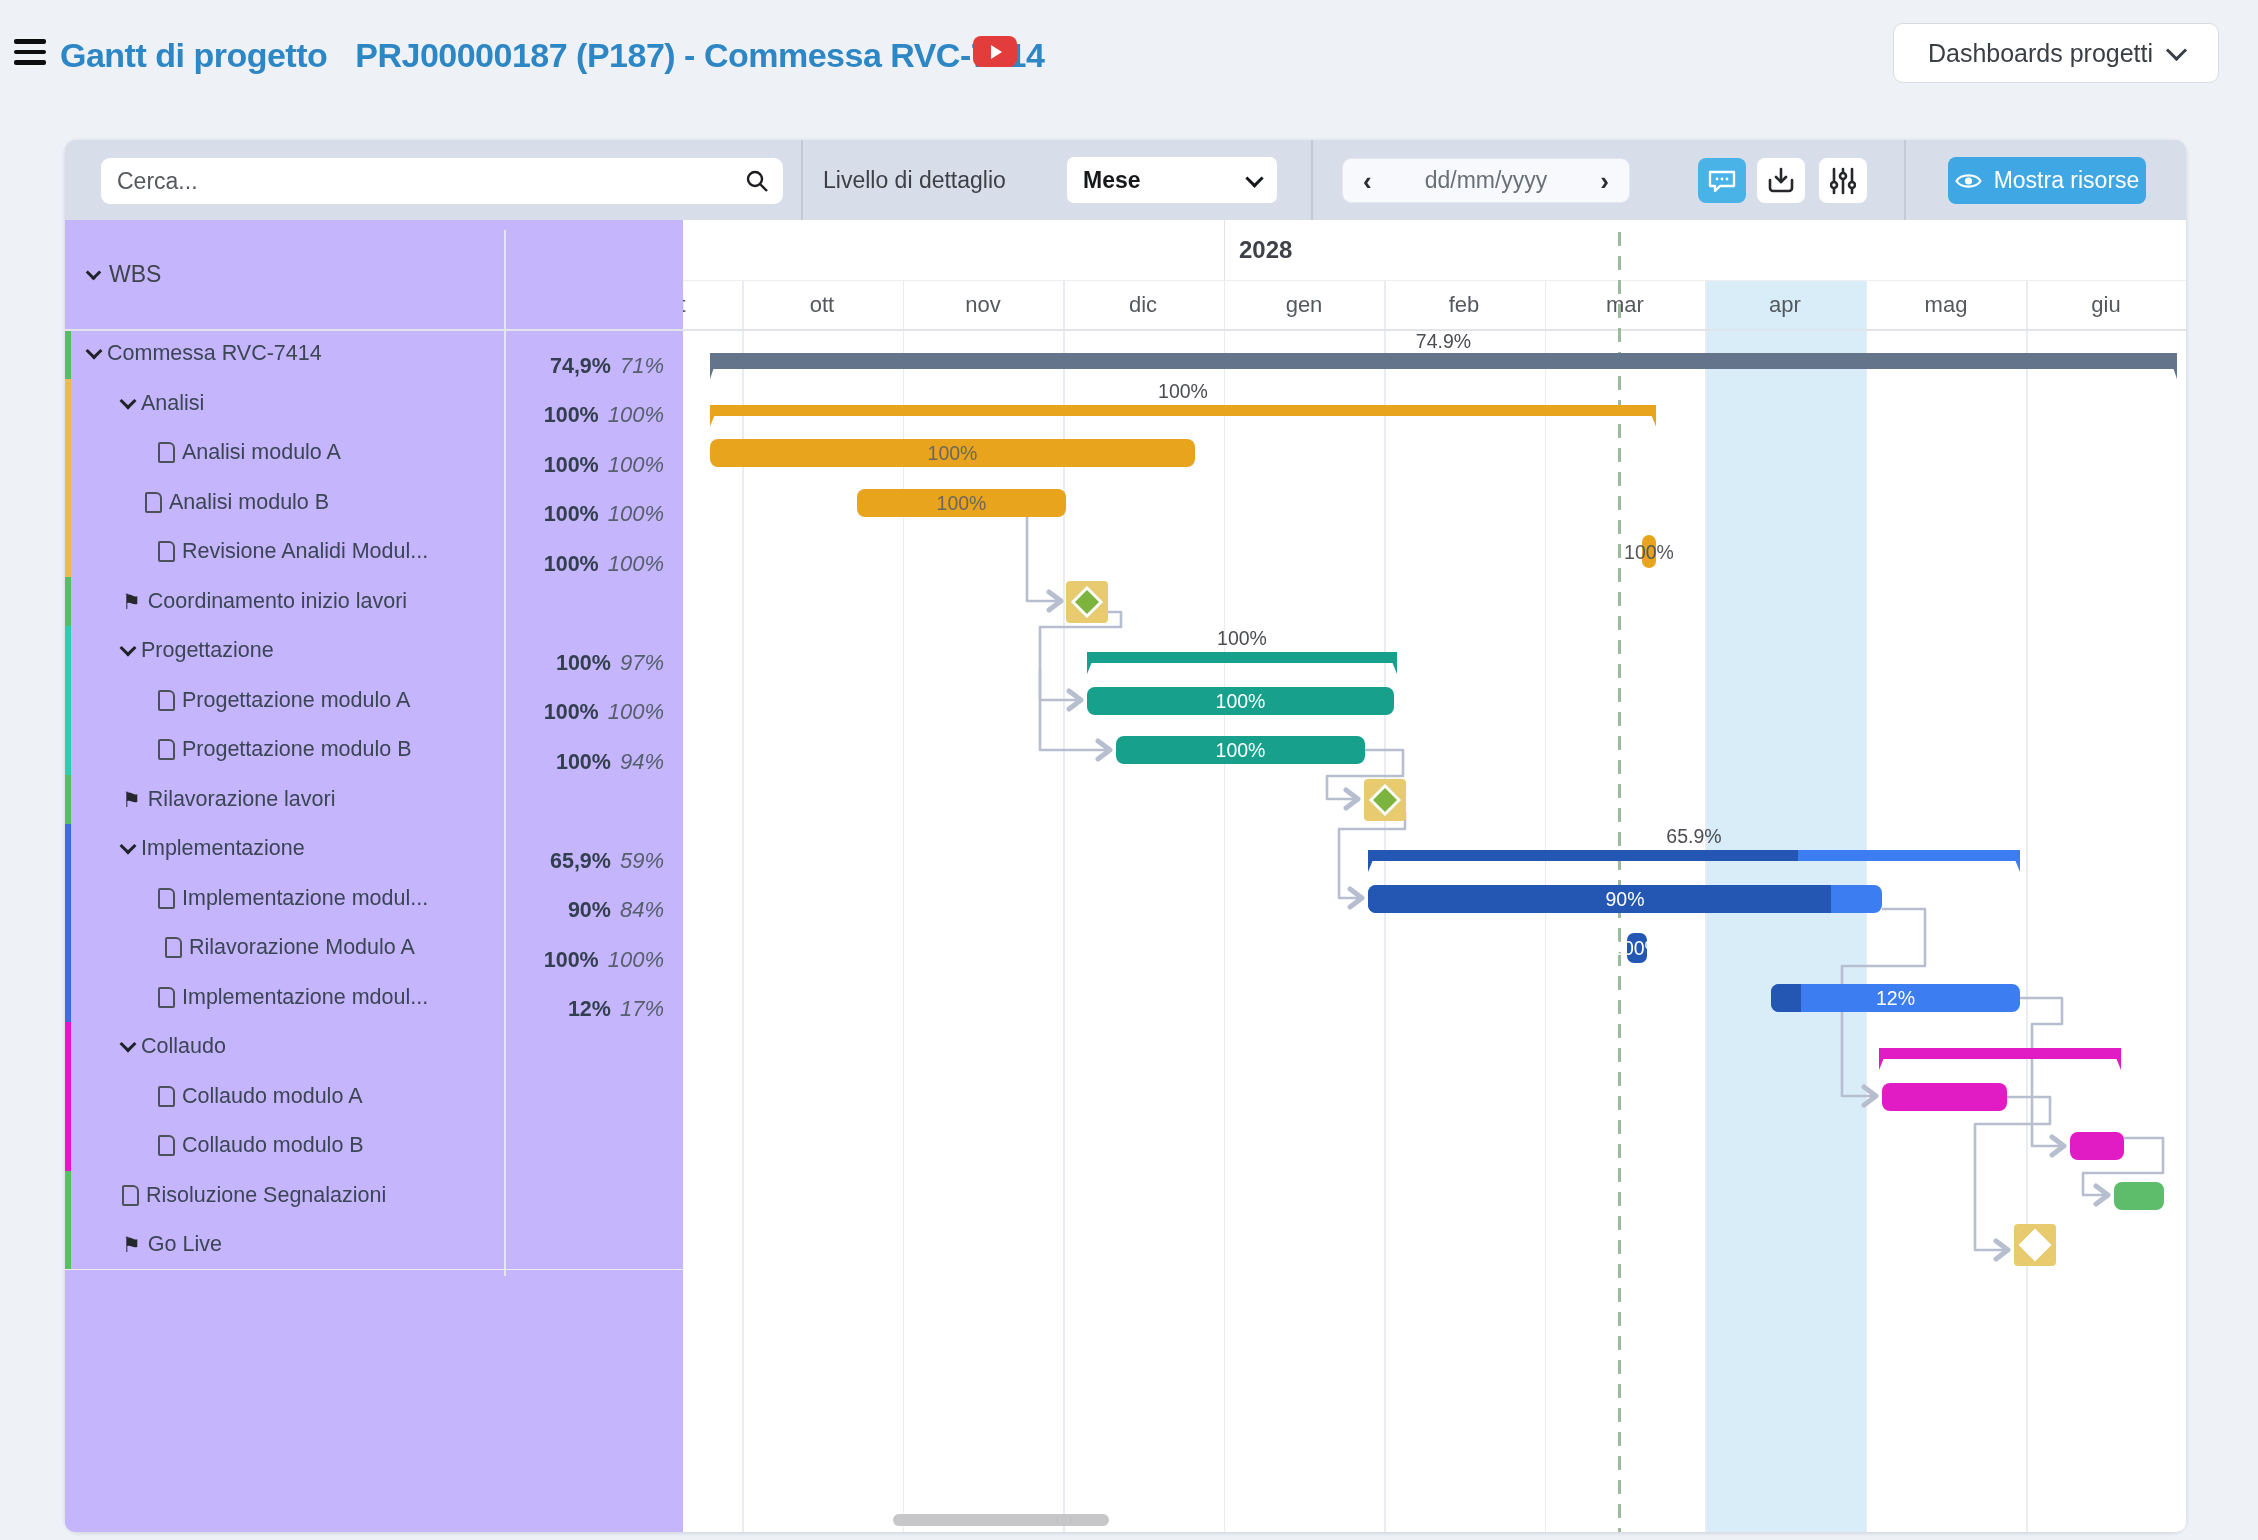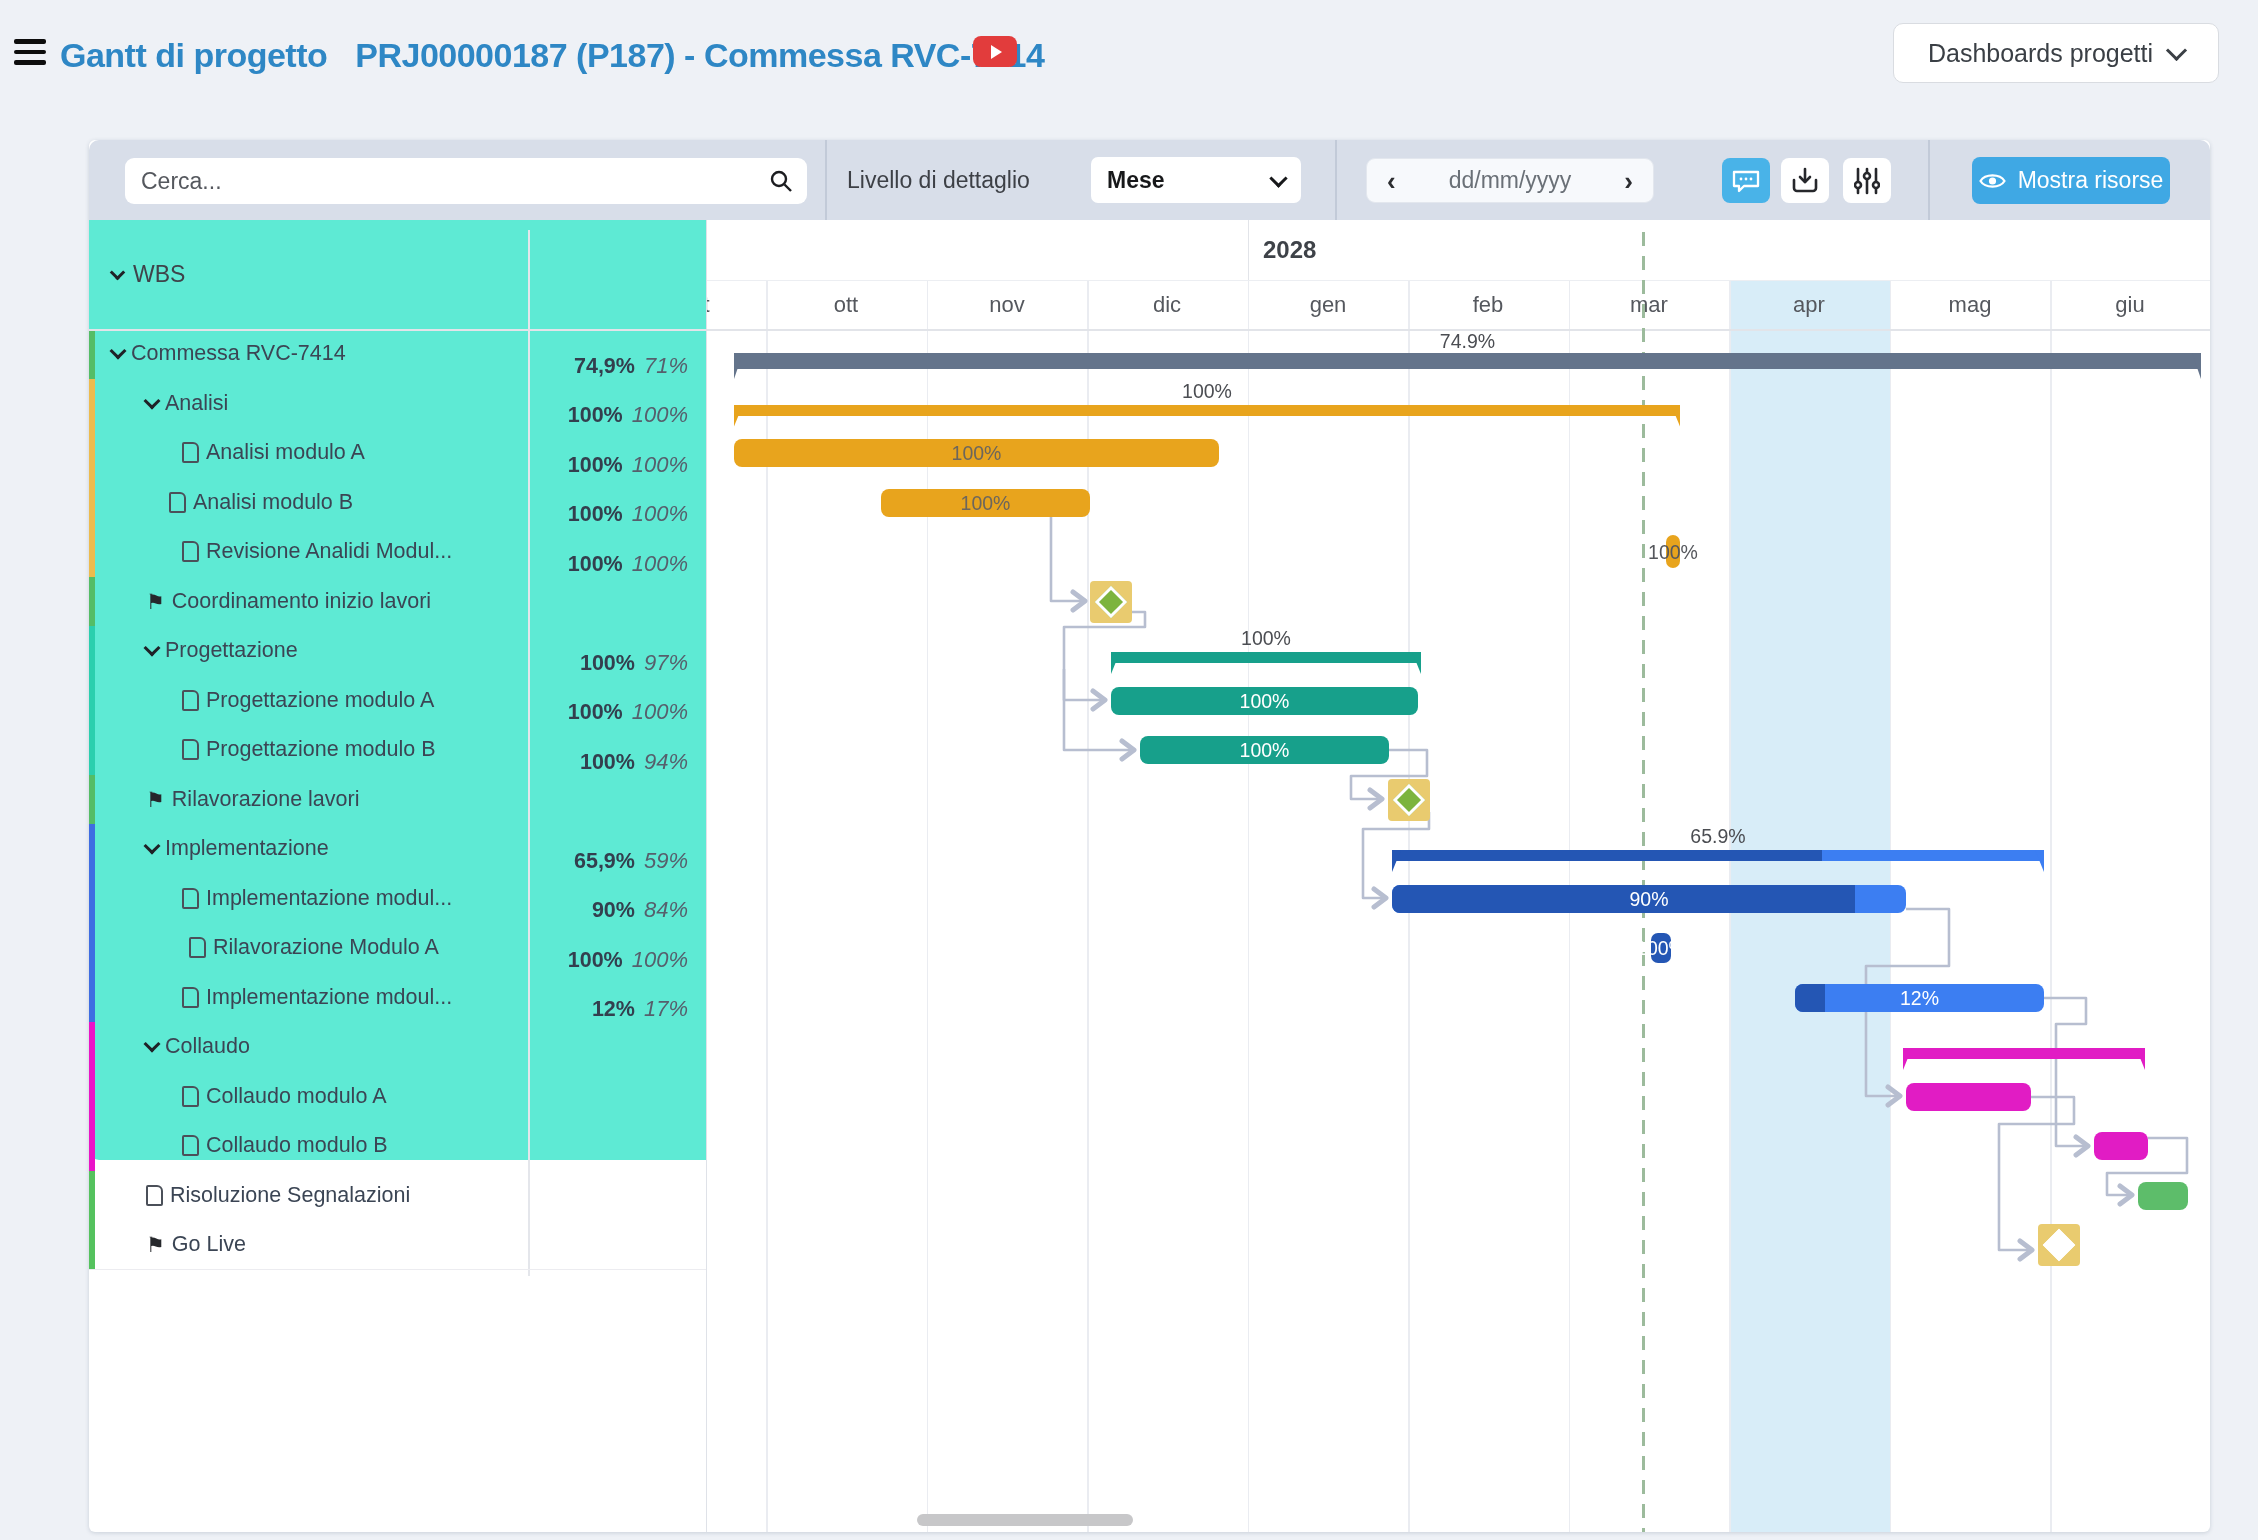--- a/index.html
+++ b/index.html
@@ -12,22 +12,22 @@
   .titlewrap{position:absolute;left:60px;top:36px;display:flex;gap:28px;align-items:baseline;color:#2e87c5;}
   .t-app{font-size:34px;font-weight:600;letter-spacing:-.5px;}
   .t-prj{font-size:34px;font-weight:600;letter-spacing:-.5px;}
   .ytico{position:absolute;left:973px;top:36px;width:44px;height:31px;background:#e23c3c;border-radius:8px;cursor:pointer;}
   .ytico i{position:absolute;left:18px;top:9px;border-style:solid;border-width:7px 0 7px 11px;border-color:transparent transparent transparent #fff;}
   .dashbtn{position:absolute;left:1893px;top:23px;width:326px;height:60px;background:#fff;border:1.5px solid #d9dce1;
            border-radius:10px;display:flex;align-items:center;justify-content:center;gap:16px;cursor:pointer;
            font-size:25px;color:#3a3f45;}
   .chev-dn{width:12px;height:12px;border-right:3px solid #3a3f45;border-bottom:3px solid #3a3f45;transform:rotate(45deg);margin-top:-6px;}
   
-  .card{position:absolute;left:65px;top:140px;width:2121px;height:1392px;background:#fff;border-radius:6px;
-        box-shadow:0 1px 4px rgba(40,60,90,.18);margin-left:24px;}
+  .card{position:absolute;left:65px;top:140px;width:2121px;height:1392px;background:#fff;border-radius:14px;
+        box-shadow:0 1px 4px rgba(40,60,90,.18);}
   
   .toolbar{position:absolute;left:0;top:0;width:100%;height:80px;background:#d8dee9;border-radius:10px 10px 0 0;}
   .tsep{position:absolute;top:0;width:2px;height:80px;background:#c2cad8;}
   .search{position:absolute;left:36px;top:18px;width:682px;height:46px;background:#fff;border-radius:9px;}
   .search input{position:absolute;left:0;top:0;width:100%;height:100%;border:none;outline:none;background:transparent;
         font-family:"Liberation Sans",sans-serif;font-size:23px;color:#3c3c3c;padding:0 52px 0 16px;box-sizing:border-box;}
   .search input::placeholder{color:#55585e;opacity:1;}
   .search svg{position:absolute;right:14px;top:11px;}
   .lvl-label{position:absolute;left:758px;top:0;height:80px;display:flex;align-items:center;font-size:23px;color:#3d4046;}
   .select{position:absolute;left:1002px;top:17px;width:210px;height:46px;background:#fff;border-radius:7px;cursor:pointer;
@@ -36,21 +36,21 @@
   .dategrp{position:absolute;left:1277px;top:18px;width:288px;height:45px;background:#f7f9fc;border:1px solid #e3e7ee;
            border-radius:9px;display:flex;align-items:center;justify-content:space-between;padding:0 20px;box-sizing:border-box;}
   .navarrow{font-size:26px;color:#2c2d30;cursor:pointer;line-height:1;font-weight:600;}
   .dateph{font-size:23px;color:#6a7077;}
   .iconbtn{position:absolute;top:18px;width:48px;height:45px;border:none;border-radius:8px;background:#fff;cursor:pointer;
            display:flex;align-items:center;justify-content:center;padding:0;}
   .iconbtn.active{background:#49b3e8;}
   .primary{position:absolute;left:1883px;top:17px;width:198px;height:47px;background:#3fa8e4;border:none;border-radius:8px;
            color:#fff;font-size:23px;font-family:"Liberation Sans",sans-serif;display:flex;align-items:center;justify-content:center;gap:12px;cursor:pointer;}
   
-  .lpanel{position:absolute;left:0;top:80px;width:618px;height:940px;background:#5eead4;border-radius:0 0 0 10px;}
+  .lpanel{position:absolute;left:0;top:80px;width:618px;height:1312px;background:#c4b5fd;border-radius:0 0 0 10px;padding-left:24px;}
   .lp-head{position:absolute;left:0;top:0;width:100%;height:109px;}
   .lp-head .wbs{position:absolute;left:23px;top:0;height:109px;display:flex;align-items:center;gap:10px;font-size:23px;color:#3f434a;}
   .lp-head .avz{position:absolute;left:456px;top:0;height:109px;display:flex;align-items:center;font-size:23px;color:#3f434a;}
   .vline1{position:absolute;left:439px;top:10px;width:1.5px;height:1046px;background:#e4e6eb;}
   .hline1{position:absolute;left:0;top:109px;width:618px;height:1.5px;background:#e2e4e9;}
   .hline2{position:absolute;left:0;top:1049px;width:618px;height:1px;background:#ececf0;}
   .rborder{position:absolute;right:0;top:0;width:1.5px;height:1312px;background:#dfe2e8;}
   .lrow{position:absolute;left:0;width:618px;height:49.5px;cursor:pointer;}
   .lrow .strip{position:absolute;left:0;top:0;width:6px;height:100%;}
   .lrow .lbl{position:absolute;top:0;height:100%;display:flex;align-items:center;gap:7px;font-size:21.5px;color:#3b4554;white-space:nowrap;}

